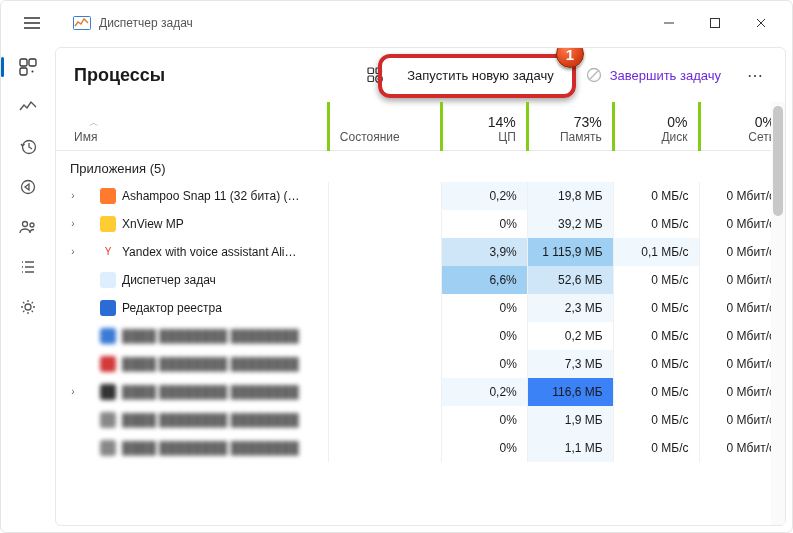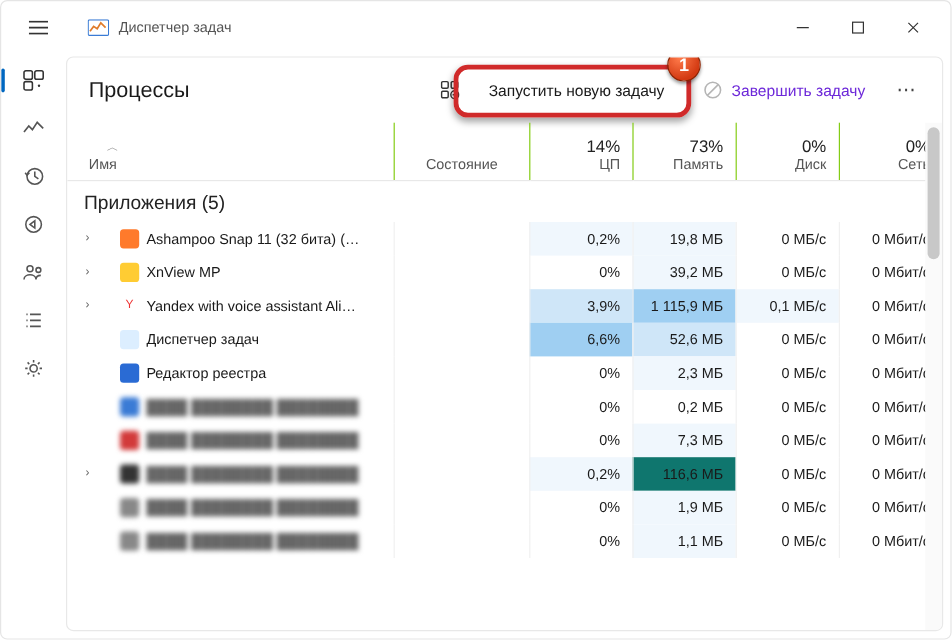--- a/index.html
+++ b/index.html
@@ -72,21 +72,21 @@
     display:flex; flex-direction:column;
     overflow:hidden;
     position:relative;
   }
   
   .toolbar {
     display:flex; align-items:center;
     height:54px;
     padding: 0 12px 0 18px;
   }
-  .page-title { font-size:18px; font-weight:400; }
+  .page-title { font-size:18px; font-weight:700; }
   .tool-right { margin-left:auto; display:flex; align-items:center; gap:6px; }
   .run-task {
     display:flex; align-items:center; gap:24px;
     padding: 6px 14px;
     border-radius:6px;
     font-size:13px;
   }
   .end-task {
     display:flex; align-items:center; gap:8px;
     padding: 6px 12px;
@@ -125,58 +125,58 @@
   table { width:100%; border-collapse:collapse; table-layout:fixed; }
   colgroup col.name { width:260px; }
   colgroup col.state { width:108px; }
   colgroup col.metric { width:82px; }
   th {
     text-align:right;
     font-weight:400;
     color:#555;
     padding: 6px 10px;
     border-bottom:1px solid #e8e8e8;
-    border-left:1px solid #84cc16;
+    border-left:3px solid #84cc16;
     font-size:12px;
     height:48px;
     vertical-align:bottom;
   }
   th.name-col { text-align:left; border-left:none; padding-left:18px; vertical-align:bottom;}
   th .pct { display:block; font-size:14px; color:#222; }
   th .lbl { display:block; font-size:12px; color:#555; }
   th.name-col .sort { display:block; text-align:center; width:40px; color:#888; font-size:10px;}
   td {
     padding: 4px 10px;
     border-left:1px solid #f0f0f0;
     text-align:right;
     font-size:12px;
     height:28px;
   }
   td.name { text-align:left; border-left:none; padding-left:10px; }
   td.state { text-align:left; color:#666; }
   tr.group td {
-    border:none; text-align:left; font-size:16px;
+    border:none; text-align:left; font-size:13px;
     padding: 10px 0 6px 14px; color:#222;
   }
   .row-indent {
     display:flex; align-items:center; gap:6px;
   }
   .chev {
     width:14px; text-align:center; color:#666; font-size:10px;
   }
   .appicon {
     width:16px; height:16px; border-radius:3px;
     display:inline-flex; align-items:center; justify-content:center;
     font-size:10px;
   }
   .blurred { filter: blur(2px); color:#666; }
   .cell-light { background:#f0f7fd; }
   .cell-mid   { background:#cfe6f8; }
   .cell-high  { background:#9fcff2; }
-  .cell-vmid  { background:#0f766e; }
+  .cell-vmid  { background:#3b82f6; }
   
   .vscroll {
     position:absolute; right:0; top:0; bottom:0; width:14px;
     background:#fafafa;
   }
   .vthumb {
     position:absolute; left:2px; right:2px; top:4px; height:110px;
     background:#c8c8c8; border-radius:6px;
   }
   svg { display:block; }
@@ -308,21 +308,21 @@
             <col class="metric">
             <col class="metric">
             <col class="metric">
         </colgroup>
         <thead>
           <tr>
             <th class="name-col">
               <span class="sort">︿</span>
               <span>Имя</span>
             </th>
-            <th style="text-align:center;">
+            <th style="text-align:left;">
                 <span class="lbl">Состояние</span>
               </th>
             <th>
                 <span class="pct">14%</span>
                 <span class="lbl">ЦП</span>
               </th>
             <th>
                 <span class="pct">73%</span>
                 <span class="lbl">Память</span>
               </th>

